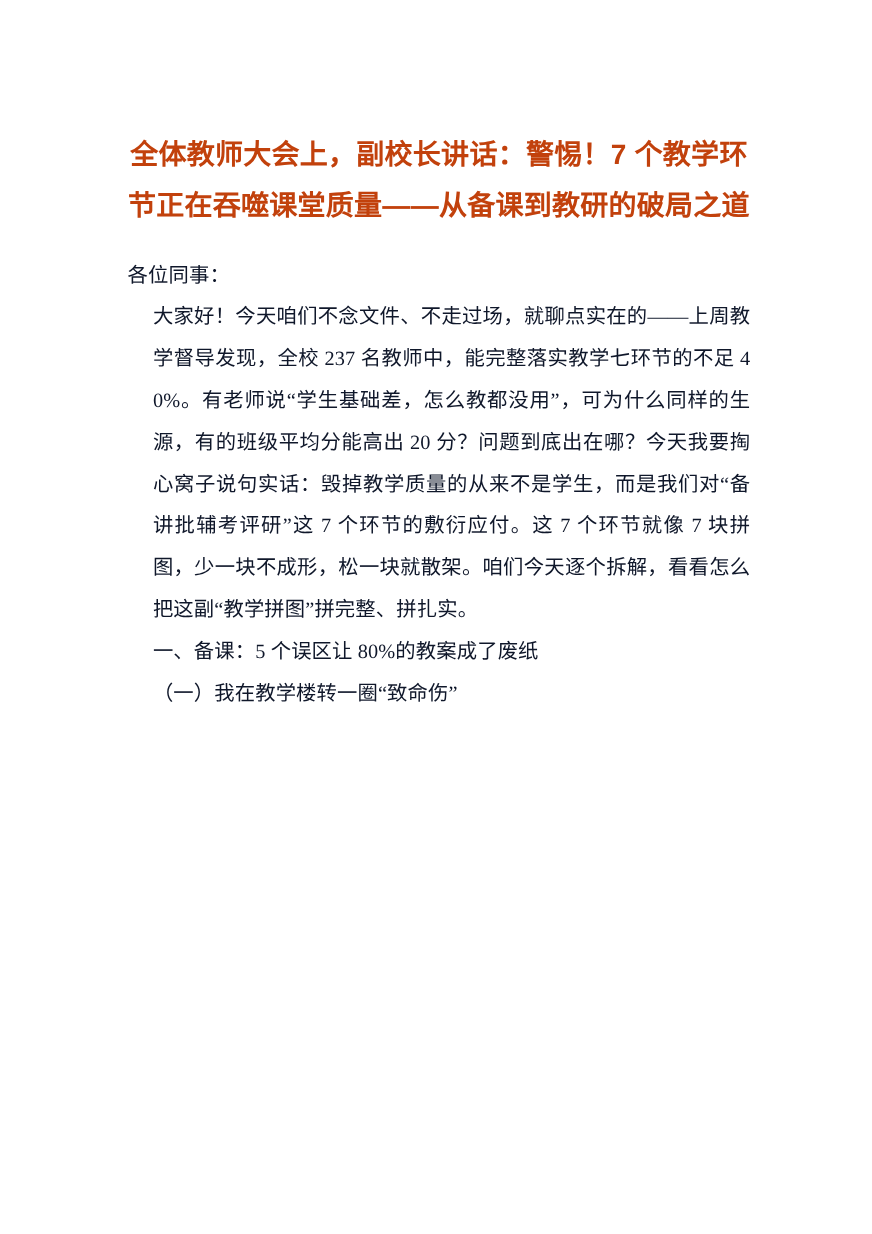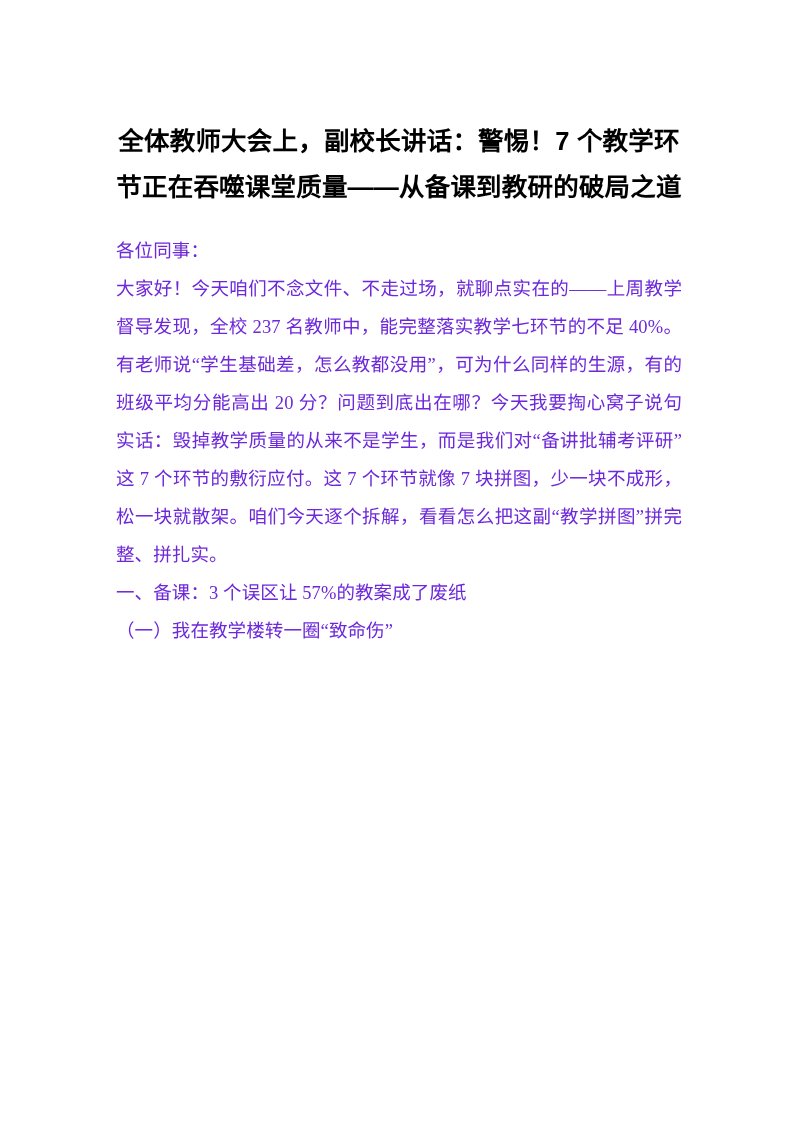--- a/index.html
+++ b/index.html
@@ -22,57 +22,58 @@
     top: 118px;
     width: 566px;
   }
 
   
   .doc-title {
     font-family: "Liberation Sans", "DejaVu Sans", sans-serif;
     font-weight: bold;
     font-size: 25.5px;
     line-height: 46px;
-    color: #000000;
+    color: #c2410c;
     text-align: center;
     letter-spacing: 0.2px;
     margin: 0 0 22px 0;
     word-break: break-all;
   }
 
   
   .para {
     font-family: "Liberation Serif", "DejaVu Serif", serif;
     font-size: 18.5px;
     line-height: 38px;
-    color: #6d28d9;
+    color: #0f172a;
     text-align: justify;
     text-justify: inter-ideograph;
     margin: 0;
     word-break: break-all;
     letter-spacing: 0.1px;
   }
   .para + .para {
     margin-top: 0px;
+    margin-left: 23px;
   }
   .para.salutation { }
   .para.heading-1 { }
   .para.heading-2 { }
 </style>
 </head>
 <body>
 
 <div class="page">
   <div class="content">
 
     <h1 class="doc-title">全体教师大会上，副校长讲话：警惕！7 个教学环节正在吞噬课堂质量——从备课到教研的破局之道</h1>
 
     <p class="para salutation">各位同事：</p>
 
     <p class="para">大家好！今天咱们不念文件、不走过场，就聊点实在的——上周教学督导发现，全校 237 名教师中，能完整落实教学七环节的不足 40%。有老师说“学生基础差，怎么教都没用”，可为什么同样的生源，有的班级平均分能高出 20 分？问题到底出在哪？今天我要掏心窝子说句实话：毁掉教学质量的从来不是学生，而是我们对“备讲批辅考评研”这 7 个环节的敷衍应付。这 7 个环节就像 7 块拼图，少一块不成形，松一块就散架。咱们今天逐个拆解，看看怎么把这副“教学拼图”拼完整、拼扎实。</p>
 
-    <p class="para heading-1">一、备课：3 个误区让 57%的教案成了废纸</p>
+    <p class="para heading-1">一、备课：5 个误区让 80%的教案成了废纸</p>
 
     <p class="para heading-2">（一）我在教学楼转一圈“致命伤”</p>
 
 
   </div>
 </div>
 
 </body></html>

